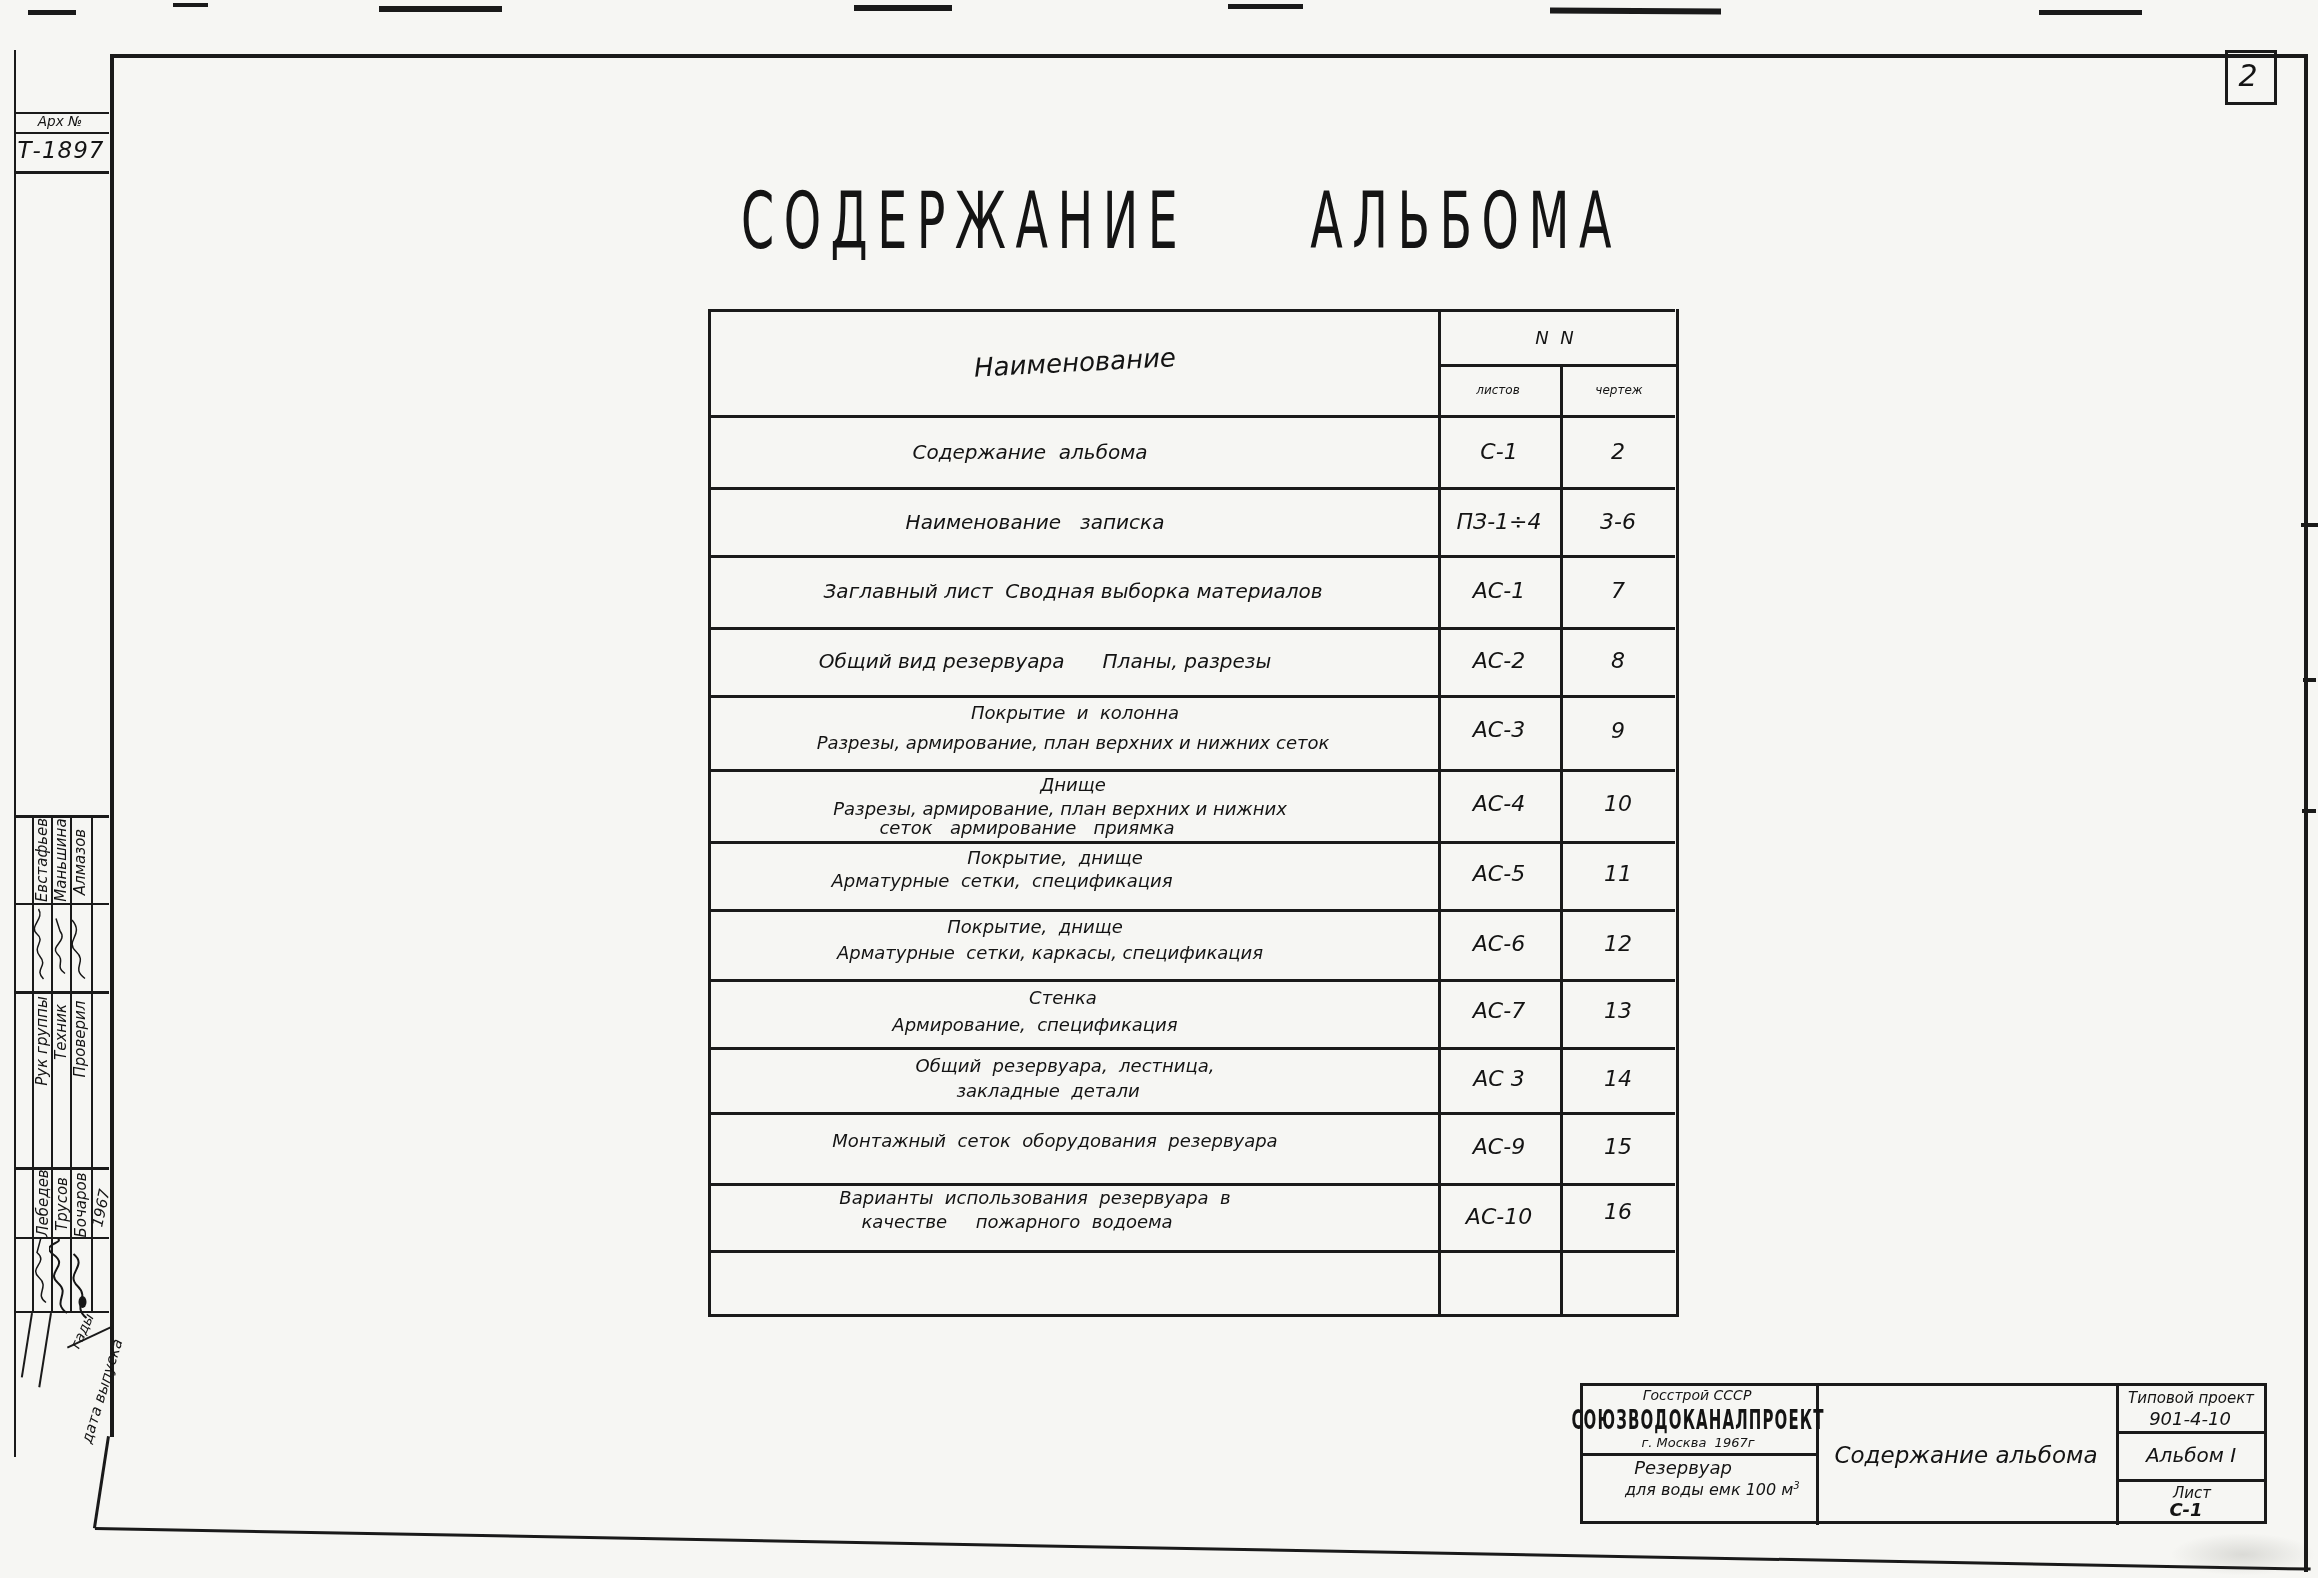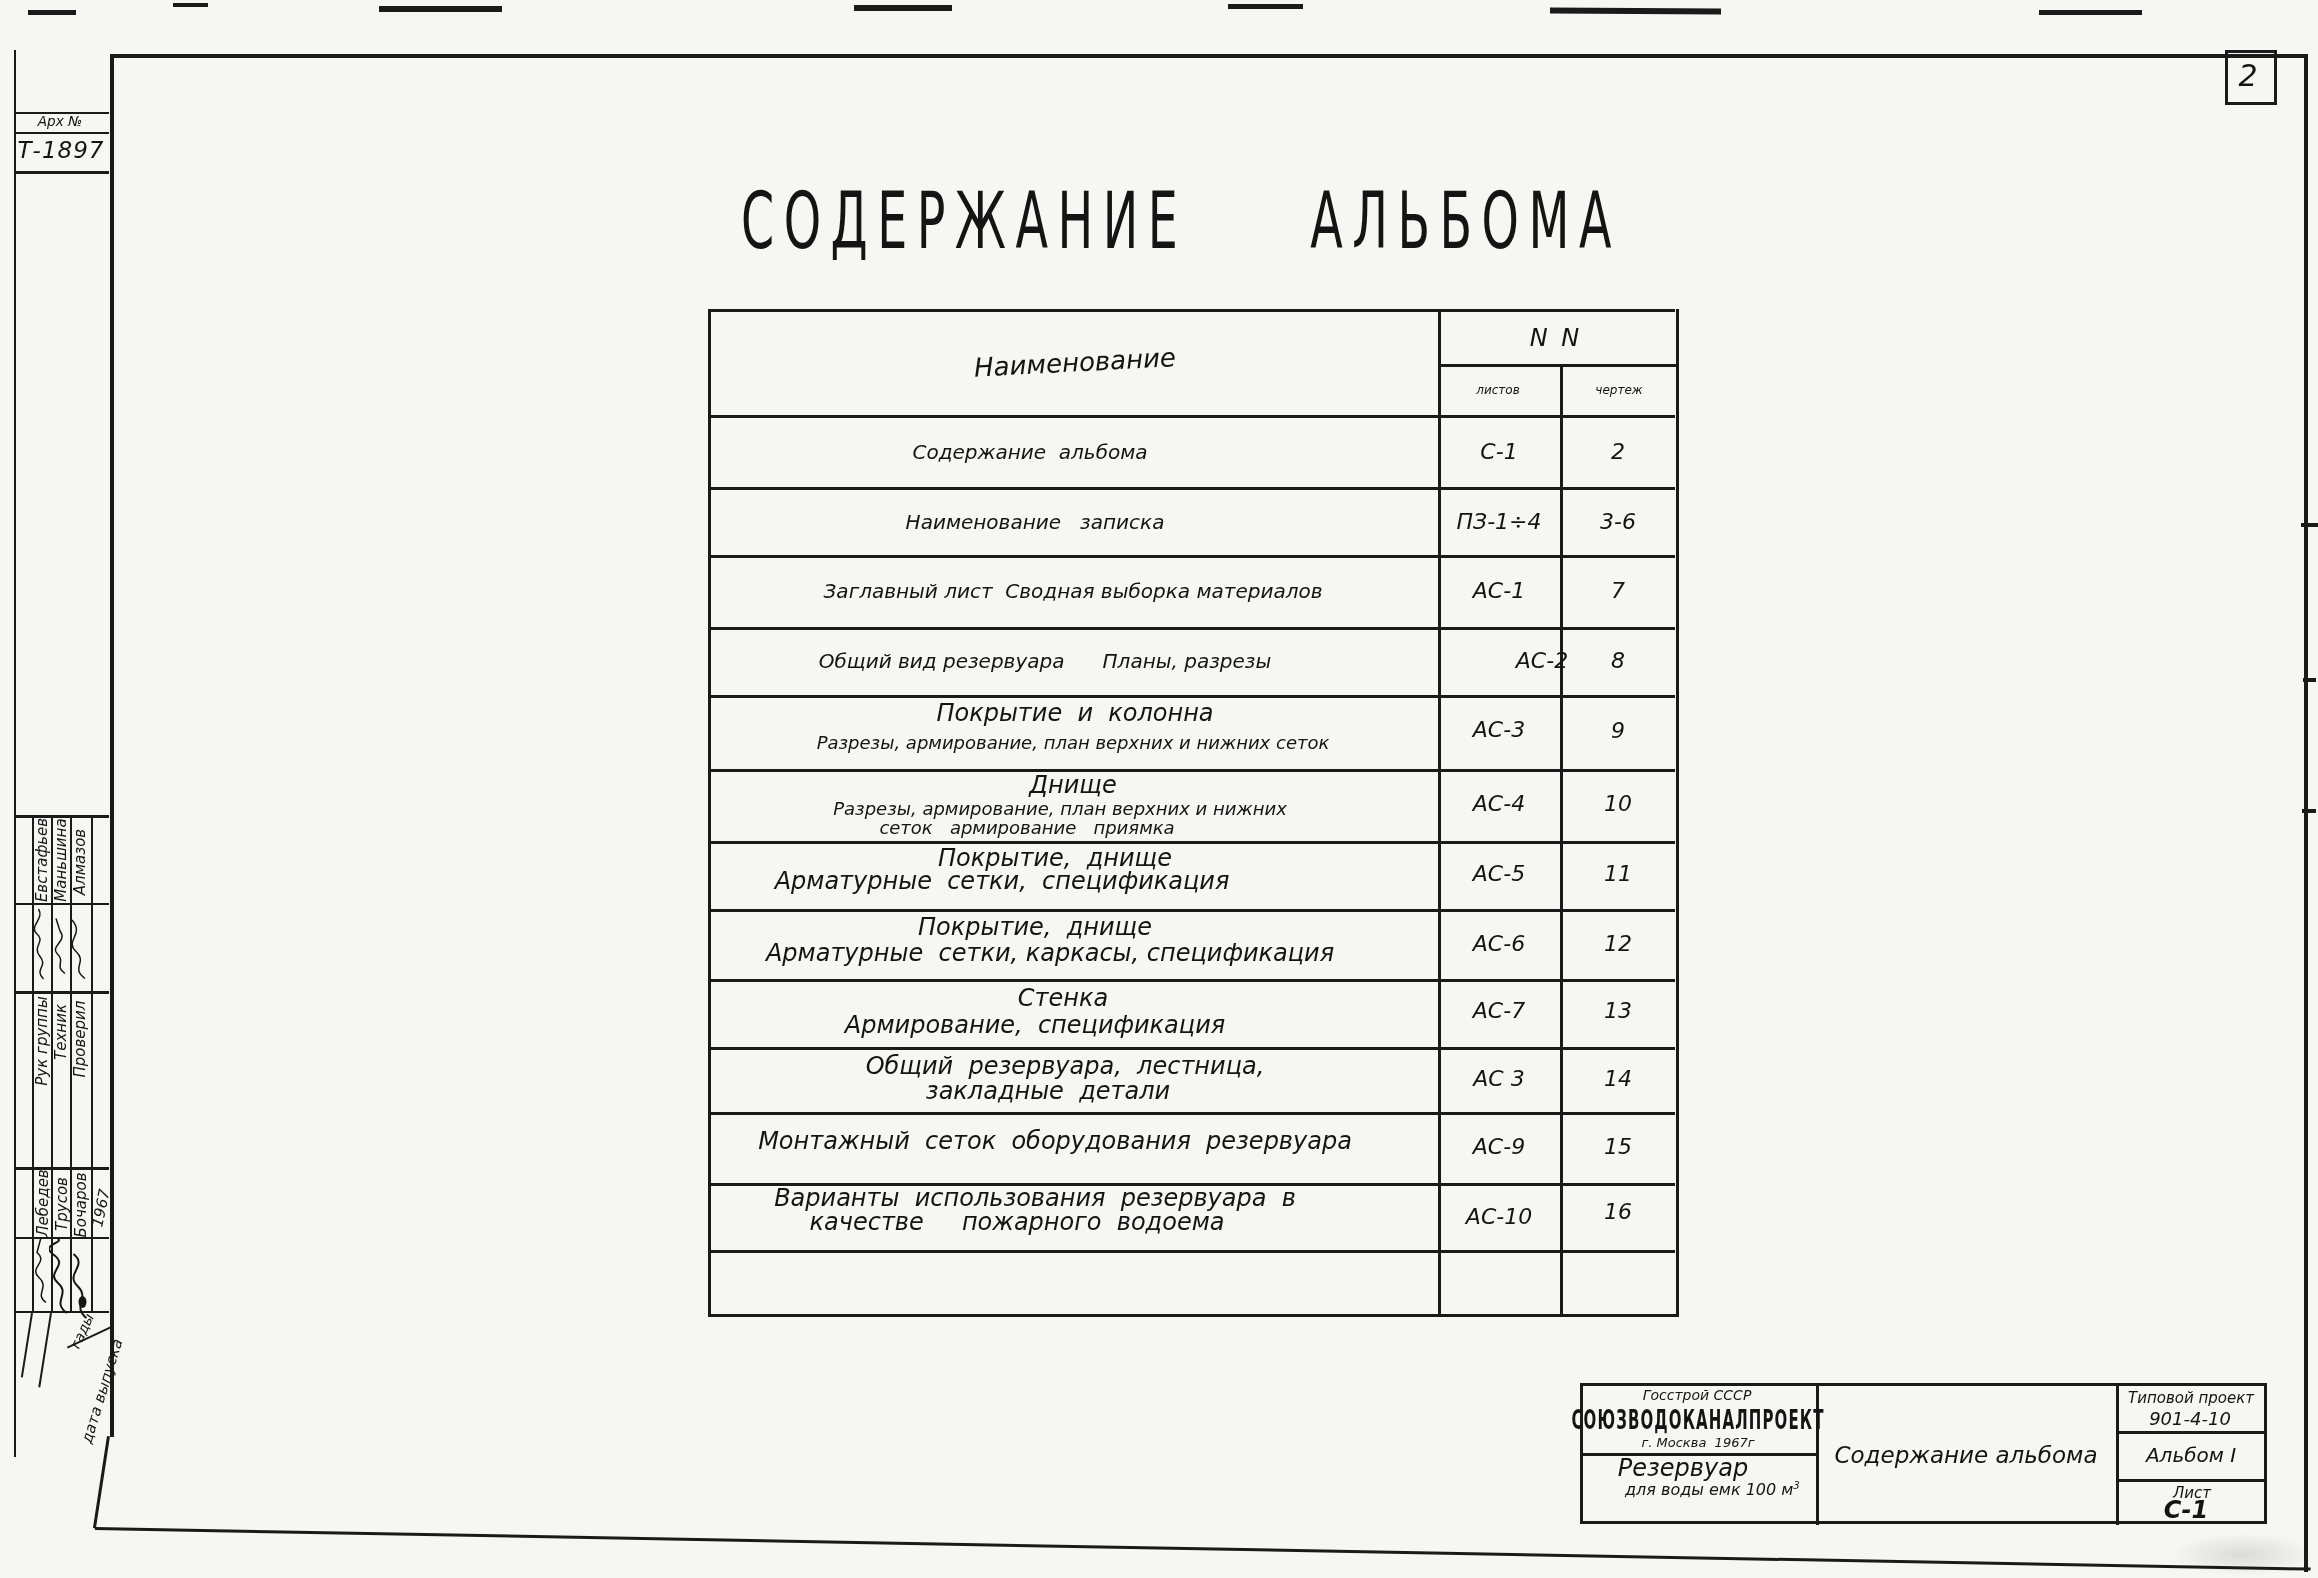--- a/index.html
+++ b/index.html
@@ -7,21 +7,21 @@
     position:relative;width:2319px;height:1579px;overflow:hidden;
     background:#f6f6f3;
     font-family:"DejaVu Sans",sans-serif;color:#161616;
   }
   .ln{position:absolute;background:#1a1a1a;}
   .ct{position:absolute;transform:translate(-50%,-50%);white-space:pre;
       font-style:italic;text-align:center;line-height:1.12;color:#141414;}
   .vt{position:absolute;transform:translate(-50%,-50%) rotate(-90deg);
       white-space:pre;font-style:italic;color:#141414;}
   .s26{font-size:13px}.s27{font-size:13.6px}.s28{font-size:14px}.s30{font-size:15px}
-  .s32{font-size:16px}.s34{font-size:12px}.s36{font-size:18px}.s38{font-size:24px}
+  .s32{font-size:16px}.s34{font-size:12px}.s36{font-size:18px}.s38{font-size:18px}
   .s40{font-size:20px}.s44{font-size:22px}.s46{font-size:23px}.s52{font-size:26px}
   .s60{font-size:30px}
   .box{position:absolute;border:3px solid #1a1a1a;background:transparent;}
   .big-title{
     position:absolute;transform:translate(-50%,-50%) scale(0.95,1.55);
     font-size:50px;letter-spacing:10px;white-space:pre;font-weight:400;
     color:#141414;font-style:normal;
   }
   .org-name{
     position:absolute;transform:translate(-50%,-50%) scale(0.75,1.35);
@@ -110,21 +110,21 @@
       <div class="ct s44" style="left:1499px;top:522px">ПЗ-1÷4</div>
       <div class="ct s44" style="left:1618px;top:522px">3-6</div>
     </div>
     <div>
       <div class="ct s40" style="left:1073px;top:591px">Заглавный лист  Сводная выборка материалов</div>
       <div class="ct s44" style="left:1499px;top:591px">АС-1</div>
       <div class="ct s44" style="left:1618px;top:591px">7</div>
     </div>
     <div>
       <div class="ct s40" style="left:1045px;top:661px">Общий вид резервуара      Планы, разрезы</div>
-      <div class="ct s44" style="left:1542px;top:661px">АС-2</div>
+      <div class="ct s44" style="left:1499px;top:661px">АС-2</div>
       <div class="ct s44" style="left:1618px;top:661px">8</div>
     </div>
     <div>
       <div class="ct s38" style="left:1075px;top:713px">Покрытие  и  колонна</div>
       <div class="ct s36" style="left:1073px;top:743px">Разрезы, армирование, план верхних и нижних сеток</div>
       <div class="ct s44" style="left:1499px;top:730px">АС-3</div>
       <div class="ct s44" style="left:1618px;top:731px">9</div>
     </div>
     <div>
       <div class="ct s38" style="left:1073px;top:785px">Днище</div>

